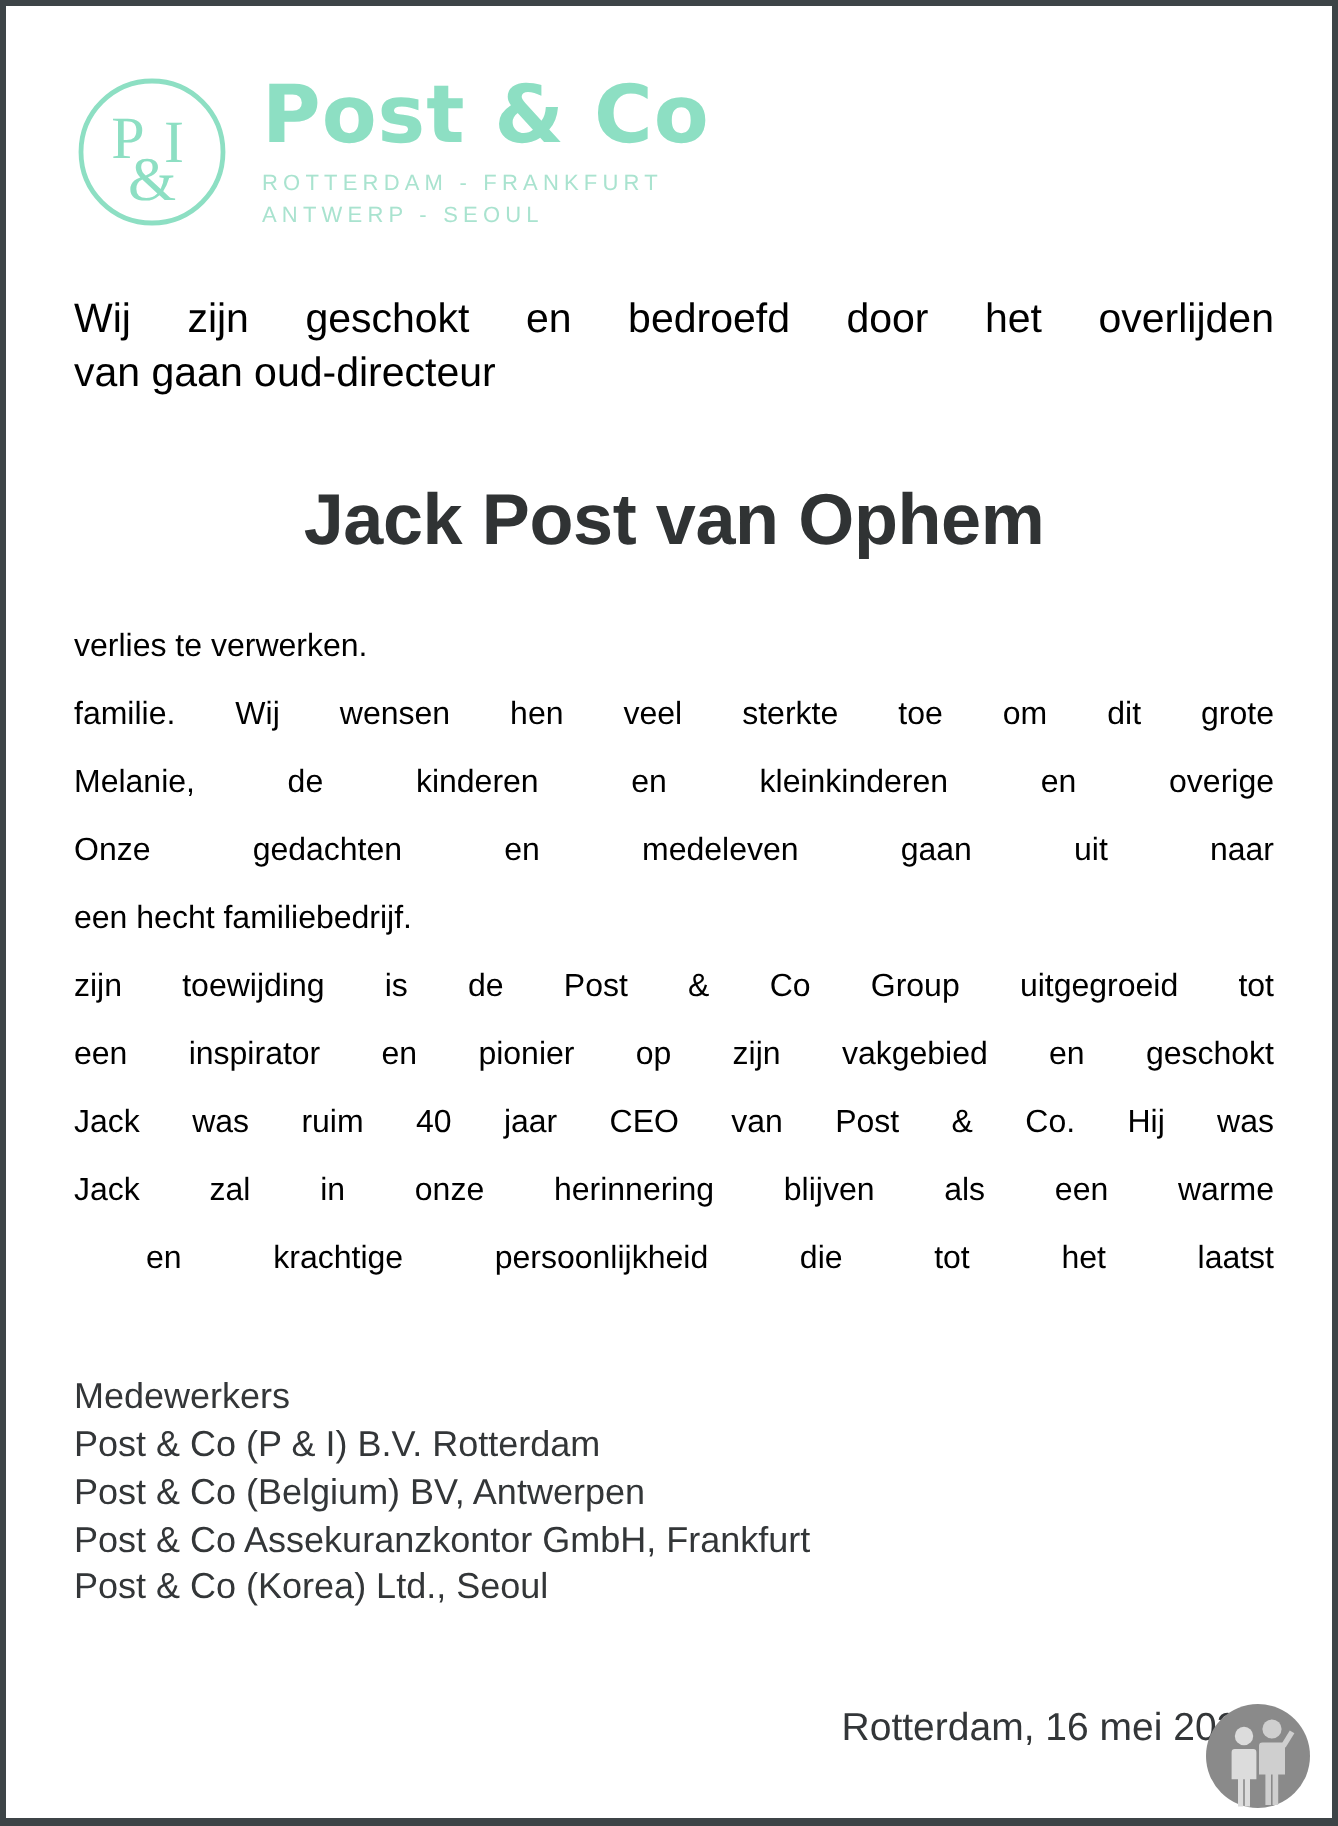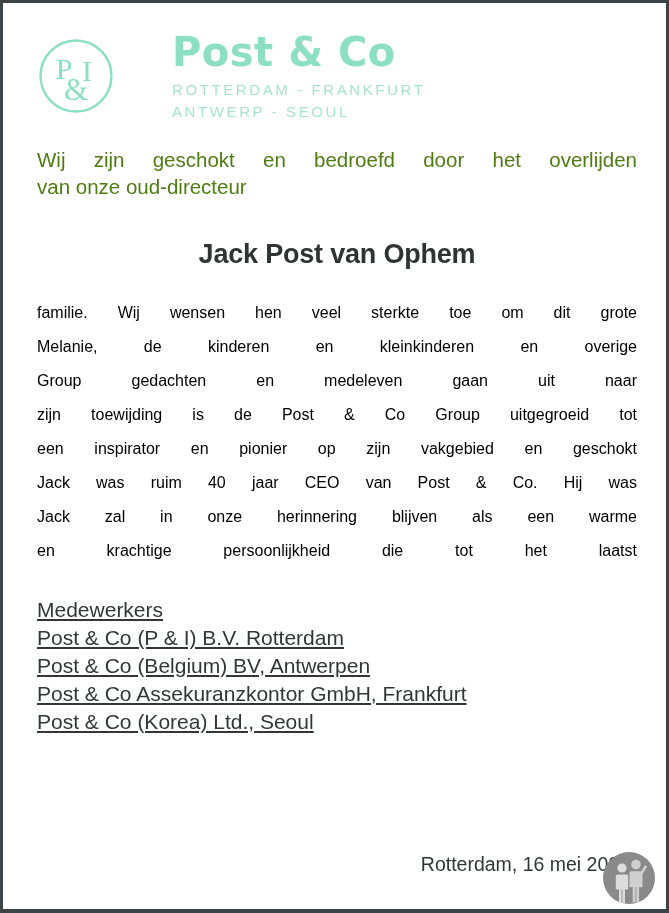--- a/index.html
+++ b/index.html
@@ -50,57 +50,56 @@
     width: 78px;
     height: 78px;
     position: relative;
   }
   .logo-emblem svg { display: block; }
   .logo-words {
     display: flex;
     flex-direction: column;
     justify-content: flex-end;
     padding-top: 2px;
-    margin-left: 41px;
   }
   .logo-name {
     font-family: "DejaVu Sans", sans-serif;
     font-size: 40px;
     font-weight: 700;
     letter-spacing: 0.5px;
     color: #8ddfc3;
     line-height: 1;
     white-space: nowrap;
   }
   .logo-tag {
     margin-top: 7px;
     font-family: "Liberation Sans", sans-serif;
-    font-size: 15px;
+    font-size: 11px;
     font-weight: 400;
     letter-spacing: 2.6px;
     color: #a9e3cf;
     line-height: 1.42;
     white-space: nowrap;
   }
 
   
   .intro {
     margin-top: 27px;
     font-size: 20.5px;
     line-height: 1.33;
-    color: #4d7c0f;
+    color: #000000;
     text-align: justify;
     text-justify: inter-word;
   }
   .intro .lastline { text-align: left; }
 
   .deceased-name {
     margin: 37px 0 0 0;
     text-align: center;
-    font-size: 27px;
+    font-size: 36px;
     font-weight: 700;
     letter-spacing: -0.2px;
     color: #303334;
     line-height: 1.2;
   }
 
   .para {
     margin-top: 28px;
     font-size: 20.5px;
     line-height: 1.33;
@@ -108,25 +107,24 @@
     text-align: justify;
     text-justify: inter-word;
   }
   .para:first-of-type { margin-top: 0; }
 
   #paragraphs { margin-top: 34px; }
   #paragraphs .para + .para { margin-top: 26px; }
 
   
   .signature {
-    margin-top: 36px;
-    font-size: 21px;
+    margin-top: 48px;
+    font-size: 18px;
     line-height: 1.33;
     color: #333638;
-    text-decoration: underline;
   }
   .signature div { white-space: nowrap; }
 
   
   .date-row {
     position: absolute;
     right: 36px;
     bottom: 33px;
     font-size: 19.5px;
     color: #333638;
@@ -165,37 +163,39 @@
         <div class="logo-name">Post &amp; Co</div>
         <div class="logo-tag">
           <div>ROTTERDAM - FRANKFURT</div>
           <div>ANTWERP - SEOUL</div>
         </div>
       </div>
     </div>
 
     <div class="intro">
       <div style="text-align:justify;text-align-last:justify;">Wij zijn geschokt en bedroefd door het overlijden</div>
-      <div class="lastline">van onze oud-directeur</div>
+      <div class="lastline">van gaan oud-directeur</div>
     </div>
 
     <div class="deceased-name">Jack Post van Ophem</div>
 
     <div id="paragraphs">
         <div class="para"></div>
         <div class="para"></div>
         <div class="para"></div>
+        <p style="text-align-last: left;">verlies te verwerken.</p>
         <p style="text-align-last: justify; text-align: right;">familie. Wij wensen hen veel sterkte toe om dit grote</p>
         <p style="text-align-last: justify;">Melanie, de kinderen en kleinkinderen en overige</p>
-        <p style="text-align-last: justify;">Group gedachten en medeleven gaan uit naar</p>
+        <p style="text-align-last: justify;">Onze gedachten en medeleven gaan uit naar</p>
+        <p style="text-align-last: left;">een hecht familiebedrijf.</p>
         <p style="text-align-last: justify;">zijn toewijding is de Post &amp; Co Group uitgegroeid tot</p>
         <p style="text-align-last: justify;">een inspirator en pionier op zijn vakgebied en geschokt</p>
         <p style="text-align-last: justify;">Jack was ruim 40 jaar CEO van Post &amp; Co. Hij was</p>
         <p style="text-align-last: justify;">Jack zal in onze herinnering blijven als een warme</p>
-        <p style="text-align-last: justify;">en krachtige persoonlijkheid die tot het laatst</p>
+        <p style="text-align-last: justify; margin-left: 36px;">en krachtige persoonlijkheid die tot het laatst</p>
       </div>
 
     <div class="signature">
       <div>Medewerkers</div>
       <div id="signature-entities">
           <div>Post &amp; Co (P &amp; I) B.V. Rotterdam</div>
           <div>Post &amp; Co (Belgium) BV, Antwerpen</div>
           <div>Post &amp; Co Assekuranzkontor GmbH, Frankfurt</div>
           <div>Post &amp; Co (Korea) Ltd., Seoul</div>
         </div>

